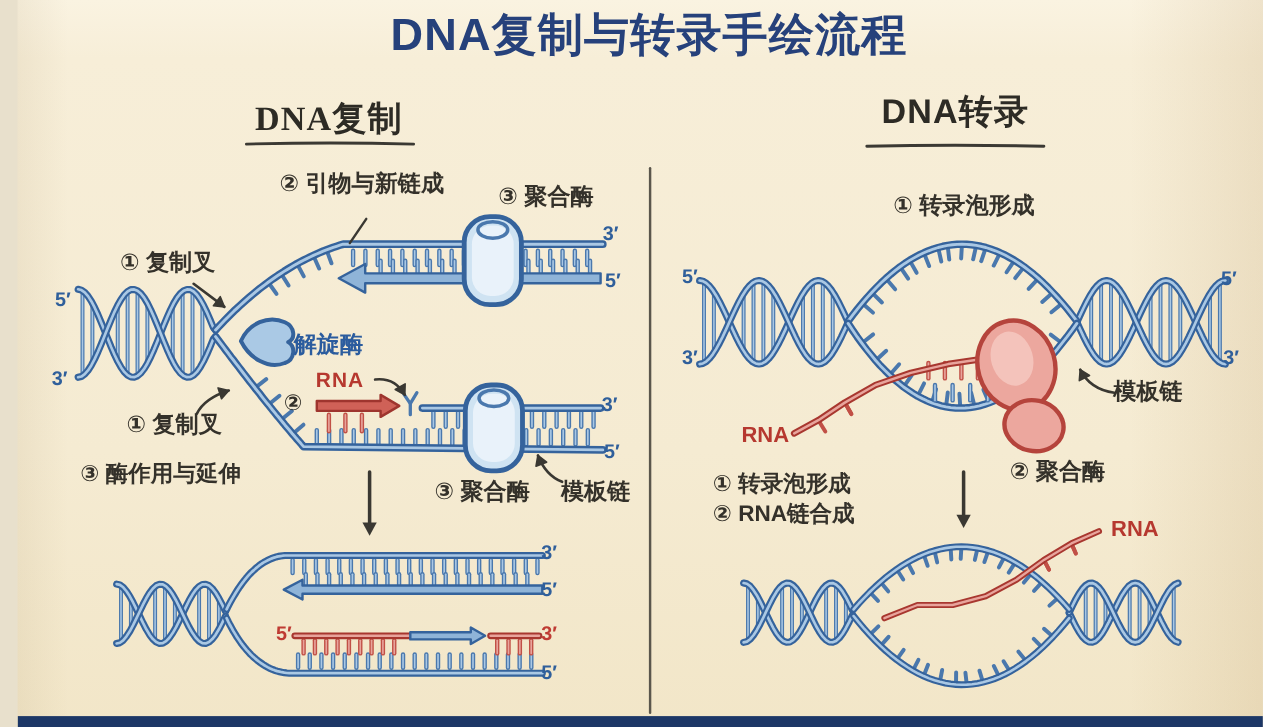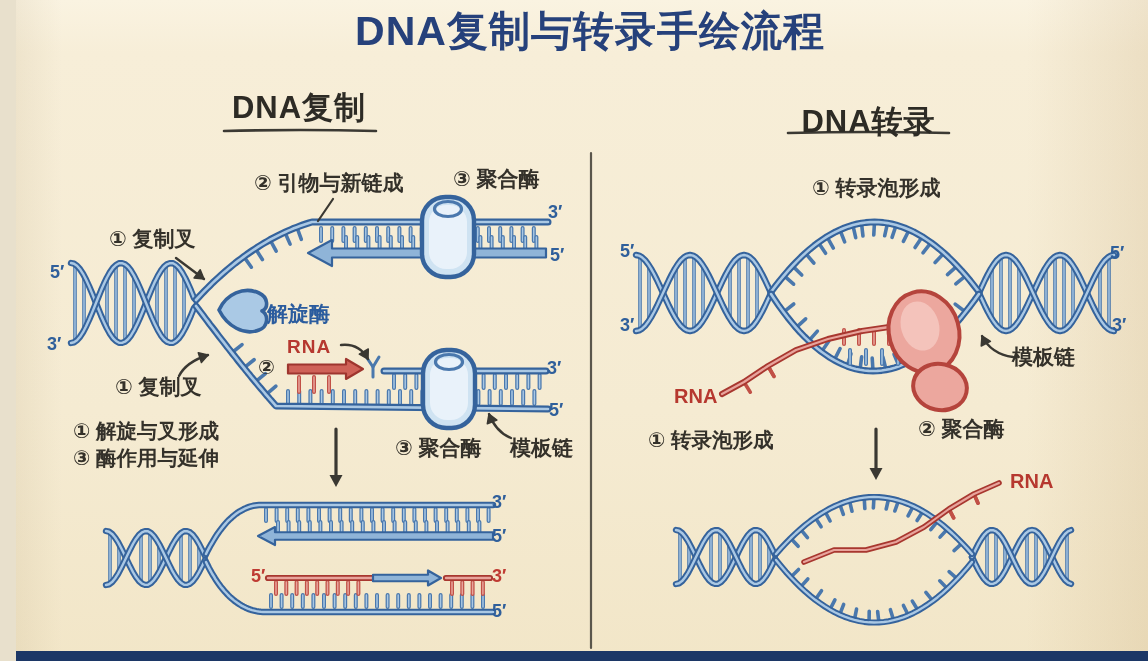--- a/index.html
+++ b/index.html
@@ -622,32 +622,31 @@
         <path d="M 788.0 562.0 L 818.0 550.0 L 850.0 550.0 L 880.0 542.0 L 908.0 527.0 L 933.0 509.0 L 958.0 494.0 L 983.0 483.0" fill="none" stroke="#e8a49c" stroke-width="2.1279999999999997" stroke-linecap="round" stroke-linejoin="round"></path>
       </g>
       <g>
         <path d="M 575 153 L 575 648" fill="none" stroke="#5a564c" stroke-width="2.2" stroke-linecap="round" stroke-linejoin="round"></path>
         <path d="M 208 131 Q 285 129 360 131" fill="none" stroke="#3b3933" stroke-width="2.6" stroke-linecap="round" stroke-linejoin="round"></path>
         <path d="M 772 133 Q 852 131 933 133" fill="none" stroke="#3b3933" stroke-width="2.6" stroke-linecap="round" stroke-linejoin="round"></path>
       </g>
     </svg>
 
   <div class="lbl title">DNA复制与转录手绘流程</div>
-  <div class="lbl heading" style="left:193px;top:90px;width:180px;">DNA复制</div>
-  <div class="lbl heading" style="left:770px;top:104px;width:165px;">DNA转录</div>
-
-  <div class="lbl callout" style="left:238px;top:171px;">② 引物与新链成</div>
+  <div class="lbl heading" style="left:193px;top:90px;width:180px;font-family:Liberation Serif, serif;">DNA复制</div>
+  <div class="lbl heading" style="left:770px;top:84px;width:165px;">DNA转录</div>
+
+  <div class="lbl callout" style="left:238px;top:156px;">② 引物与新链成</div>
   <div class="lbl callout" style="left:437px;top:167px;">③ 聚合酶</div>
   <div class="lbl callout" style="left:93px;top:227px;">① 复制叉</div>
   <div class="lbl callout blue-txt" style="left:251px;top:302px;">解旋酶</div>
   <div class="lbl callout" style="left:242px;top:356px;font-size:20px;">②</div>
   <div class="lbl callout red-txt" style="left:271px;top:336px;font-size:19px;letter-spacing:1px;">RNA</div>
   <div class="lbl callout" style="left:99px;top:375px;">① 复制叉</div>
   <div class="lbl steps" style="left:57px;top:417px;line-height:27px;">
-    <span>① 解旋与叉形成</span>
     <span>③ 酶作用与延伸</span>
   </div>
   <div class="lbl callout" style="left:379px;top:436px;">③ 聚合酶</div>
   <div class="lbl callout" style="left:494px;top:436px;">模板链</div>
 
   <div class="lbl prime" style="left:34px;top:262px;">5′</div>
   <div class="lbl prime" style="left:31px;top:334px;">3′</div>
   <div class="lbl prime" style="left:532px;top:202px;">3′</div>
   <div class="lbl prime" style="left:534px;top:245px;">5′</div>
   <div class="lbl prime" style="left:531px;top:358px;">3′</div>
@@ -658,20 +657,21 @@
   <div class="lbl prime red" style="left:235px;top:566px;">5′</div>
   <div class="lbl prime red" style="left:476px;top:566px;">3′</div>
   <div class="lbl prime" style="left:476px;top:601px;">5′</div>
 
   <div class="lbl callout" style="left:796px;top:176px;">① 转录泡形成</div>
   <div class="lbl callout" style="left:996px;top:345px;">模板链</div>
   <div class="lbl callout" style="left:902px;top:417px;">② 聚合酶</div>
   <div class="lbl callout red-txt" style="left:658px;top:385px;font-size:20px;">RNA</div>
   <div class="lbl steps" style="left:632px;top:426px;line-height:28px;">
     <span>① 转录泡形成</span>
+    <span>② RNA链合成</span>
   </div>
   <div class="lbl callout red-txt" style="left:994px;top:470px;font-size:20px;">RNA</div>
 
   <div class="lbl prime" style="left:604px;top:241px;">5′</div>
   <div class="lbl prime" style="left:604px;top:315px;">3′</div>
   <div class="lbl prime" style="left:1094px;top:243px;">5′</div>
   <div class="lbl prime" style="left:1096px;top:315px;">3′</div>
 
   <div id="footer" style="background: rgb(28, 55, 102);"></div>
 </div>

